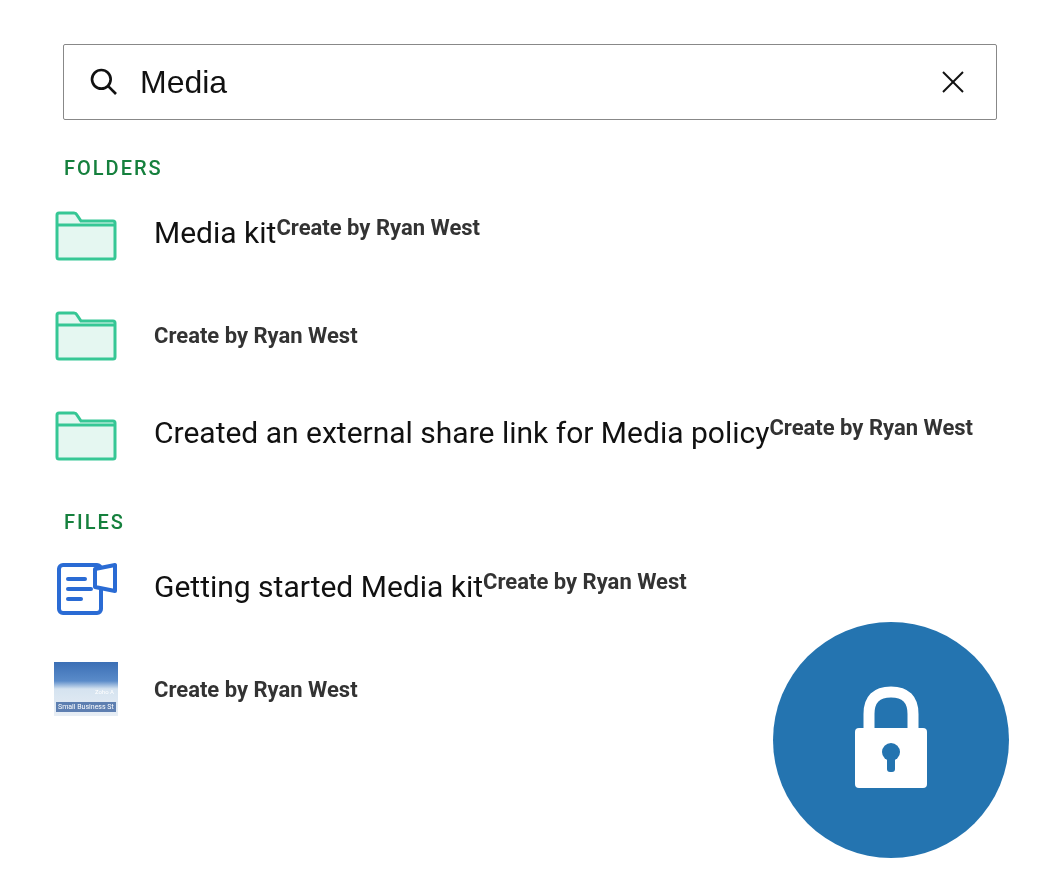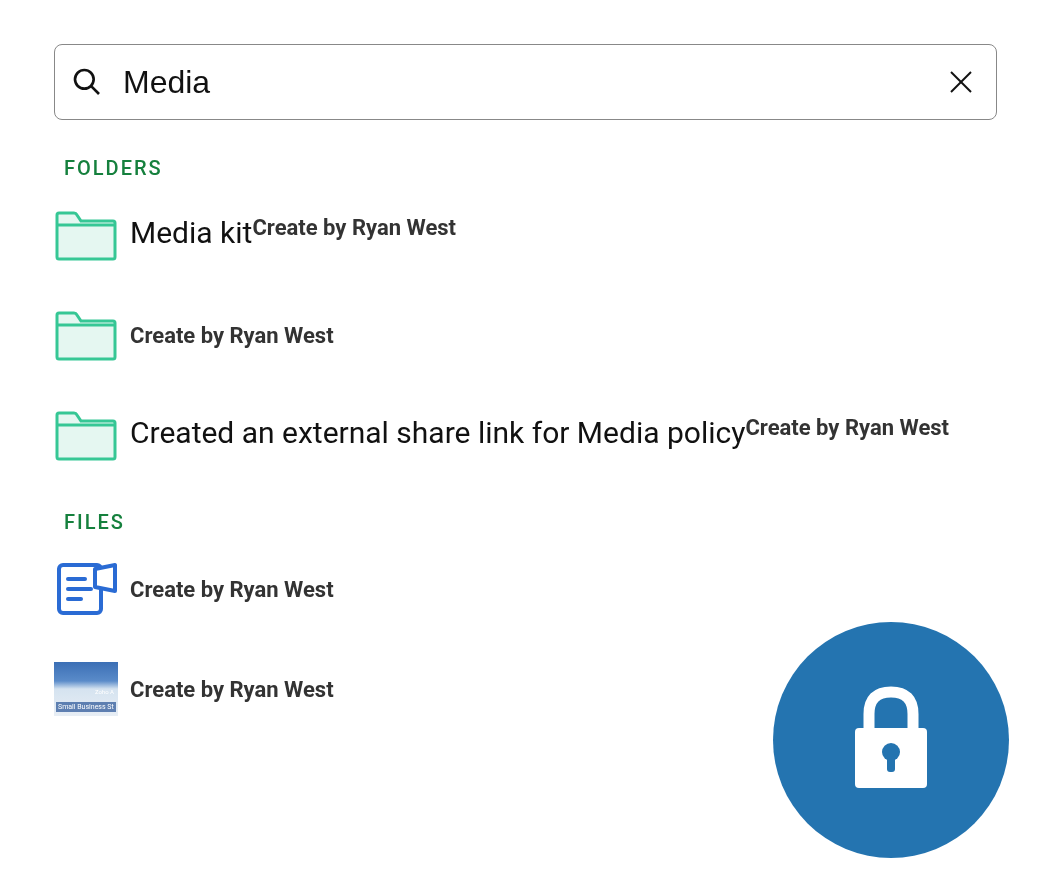--- a/index.html
+++ b/index.html
@@ -12,23 +12,24 @@
       background: #fff;
       width: 1051px;
       height: 884px;
       padding: 44px 54px;
       position: relative;
     }
     .search-box {
       display: flex;
       align-items: center;
       border: 1.5px solid #888;
-      border-radius: 8px;
-      padding: 18px 16px;
+      border-radius: 2px;
+      padding: 18px 24px;
       margin-bottom: 36px;
+      margin-left: 9px;
     }
     .search-icon-wrap {
       margin-right: 20px;
       display: flex;
       align-items: center;
     }
     .search-input {
       flex: 1;
       border: none;
       outline: none;
@@ -52,21 +53,21 @@
     }
     .result-item {
       display: flex;
       align-items: center;
       margin-bottom: 46px;
       cursor: pointer;
     }
     .result-icon {
       width: 64px;
       height: 54px;
-      margin-right: 12px;
+      margin-right: 36px;
       flex-shrink: 0;
       display: flex;
       align-items: center;
       justify-content: center;
     }
     .result-text {
       display: flex;
       flex-direction: row;
     }
     .result-title {
@@ -191,20 +192,21 @@
   <div class="result-icon">
     <svg width="62" height="56" viewBox="0 0 62 56">
       <rect x="4" y="4" width="42" height="48" rx="4" fill="none" stroke="#2a6bd4" stroke-width="4"></rect>
       <line x1="13" y1="18" x2="30" y2="18" stroke="#2a6bd4" stroke-width="4" stroke-linecap="round"></line>
       <line x1="13" y1="28" x2="36" y2="28" stroke="#2a6bd4" stroke-width="4" stroke-linecap="round"></line>
       <line x1="13" y1="38" x2="26" y2="38" stroke="#2a6bd4" stroke-width="4" stroke-linecap="round"></line>
       <path d="M40 8 L60 4 L60 30 L40 26 Z" fill="#fff" stroke="#2a6bd4" stroke-width="4" stroke-linejoin="round"></path>
     </svg>
   </div>
   <div class="result-text">
+    <div class="result-title">Getting started Media kit</div>
     <div class="result-sub">Create by Ryan West</div>
   </div>
 </div>
 
 <div class="result-item">
   <div class="result-icon">
     <div class="image-thumb">
       <div class="image-thumb-text1">Zoho A</div>
       <div class="image-thumb-text2">Small Business St</div>
     </div>

